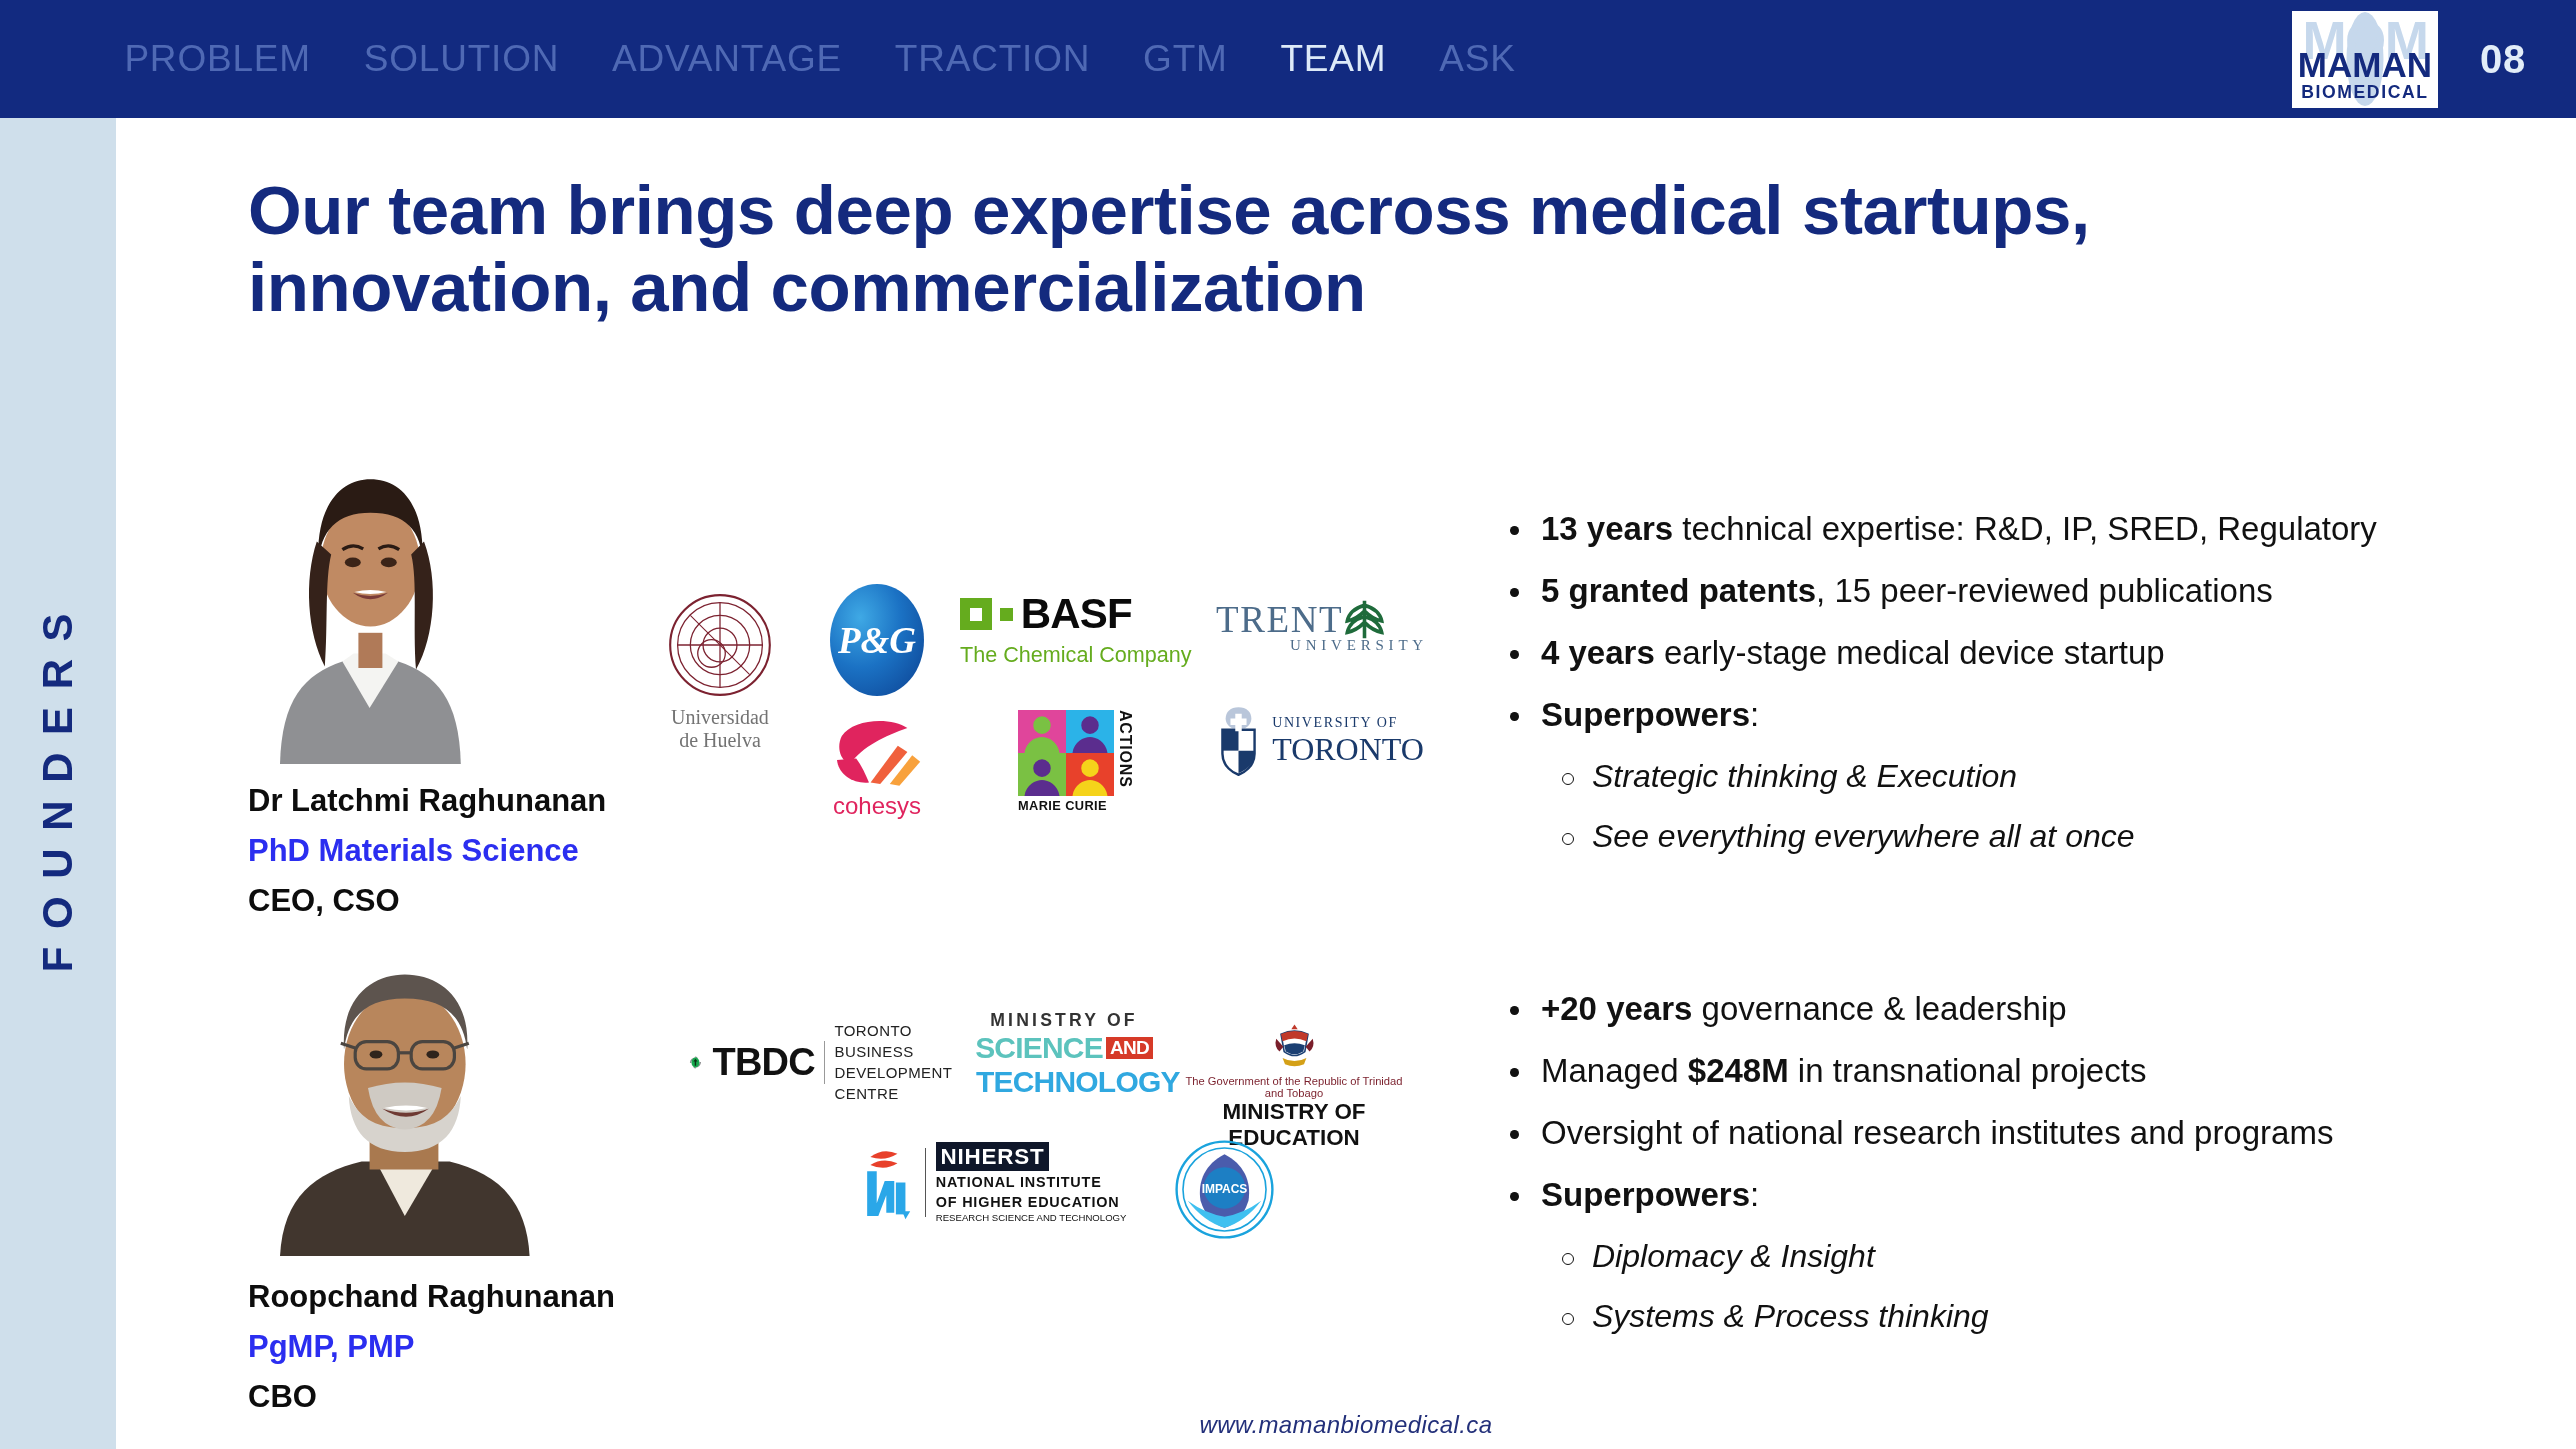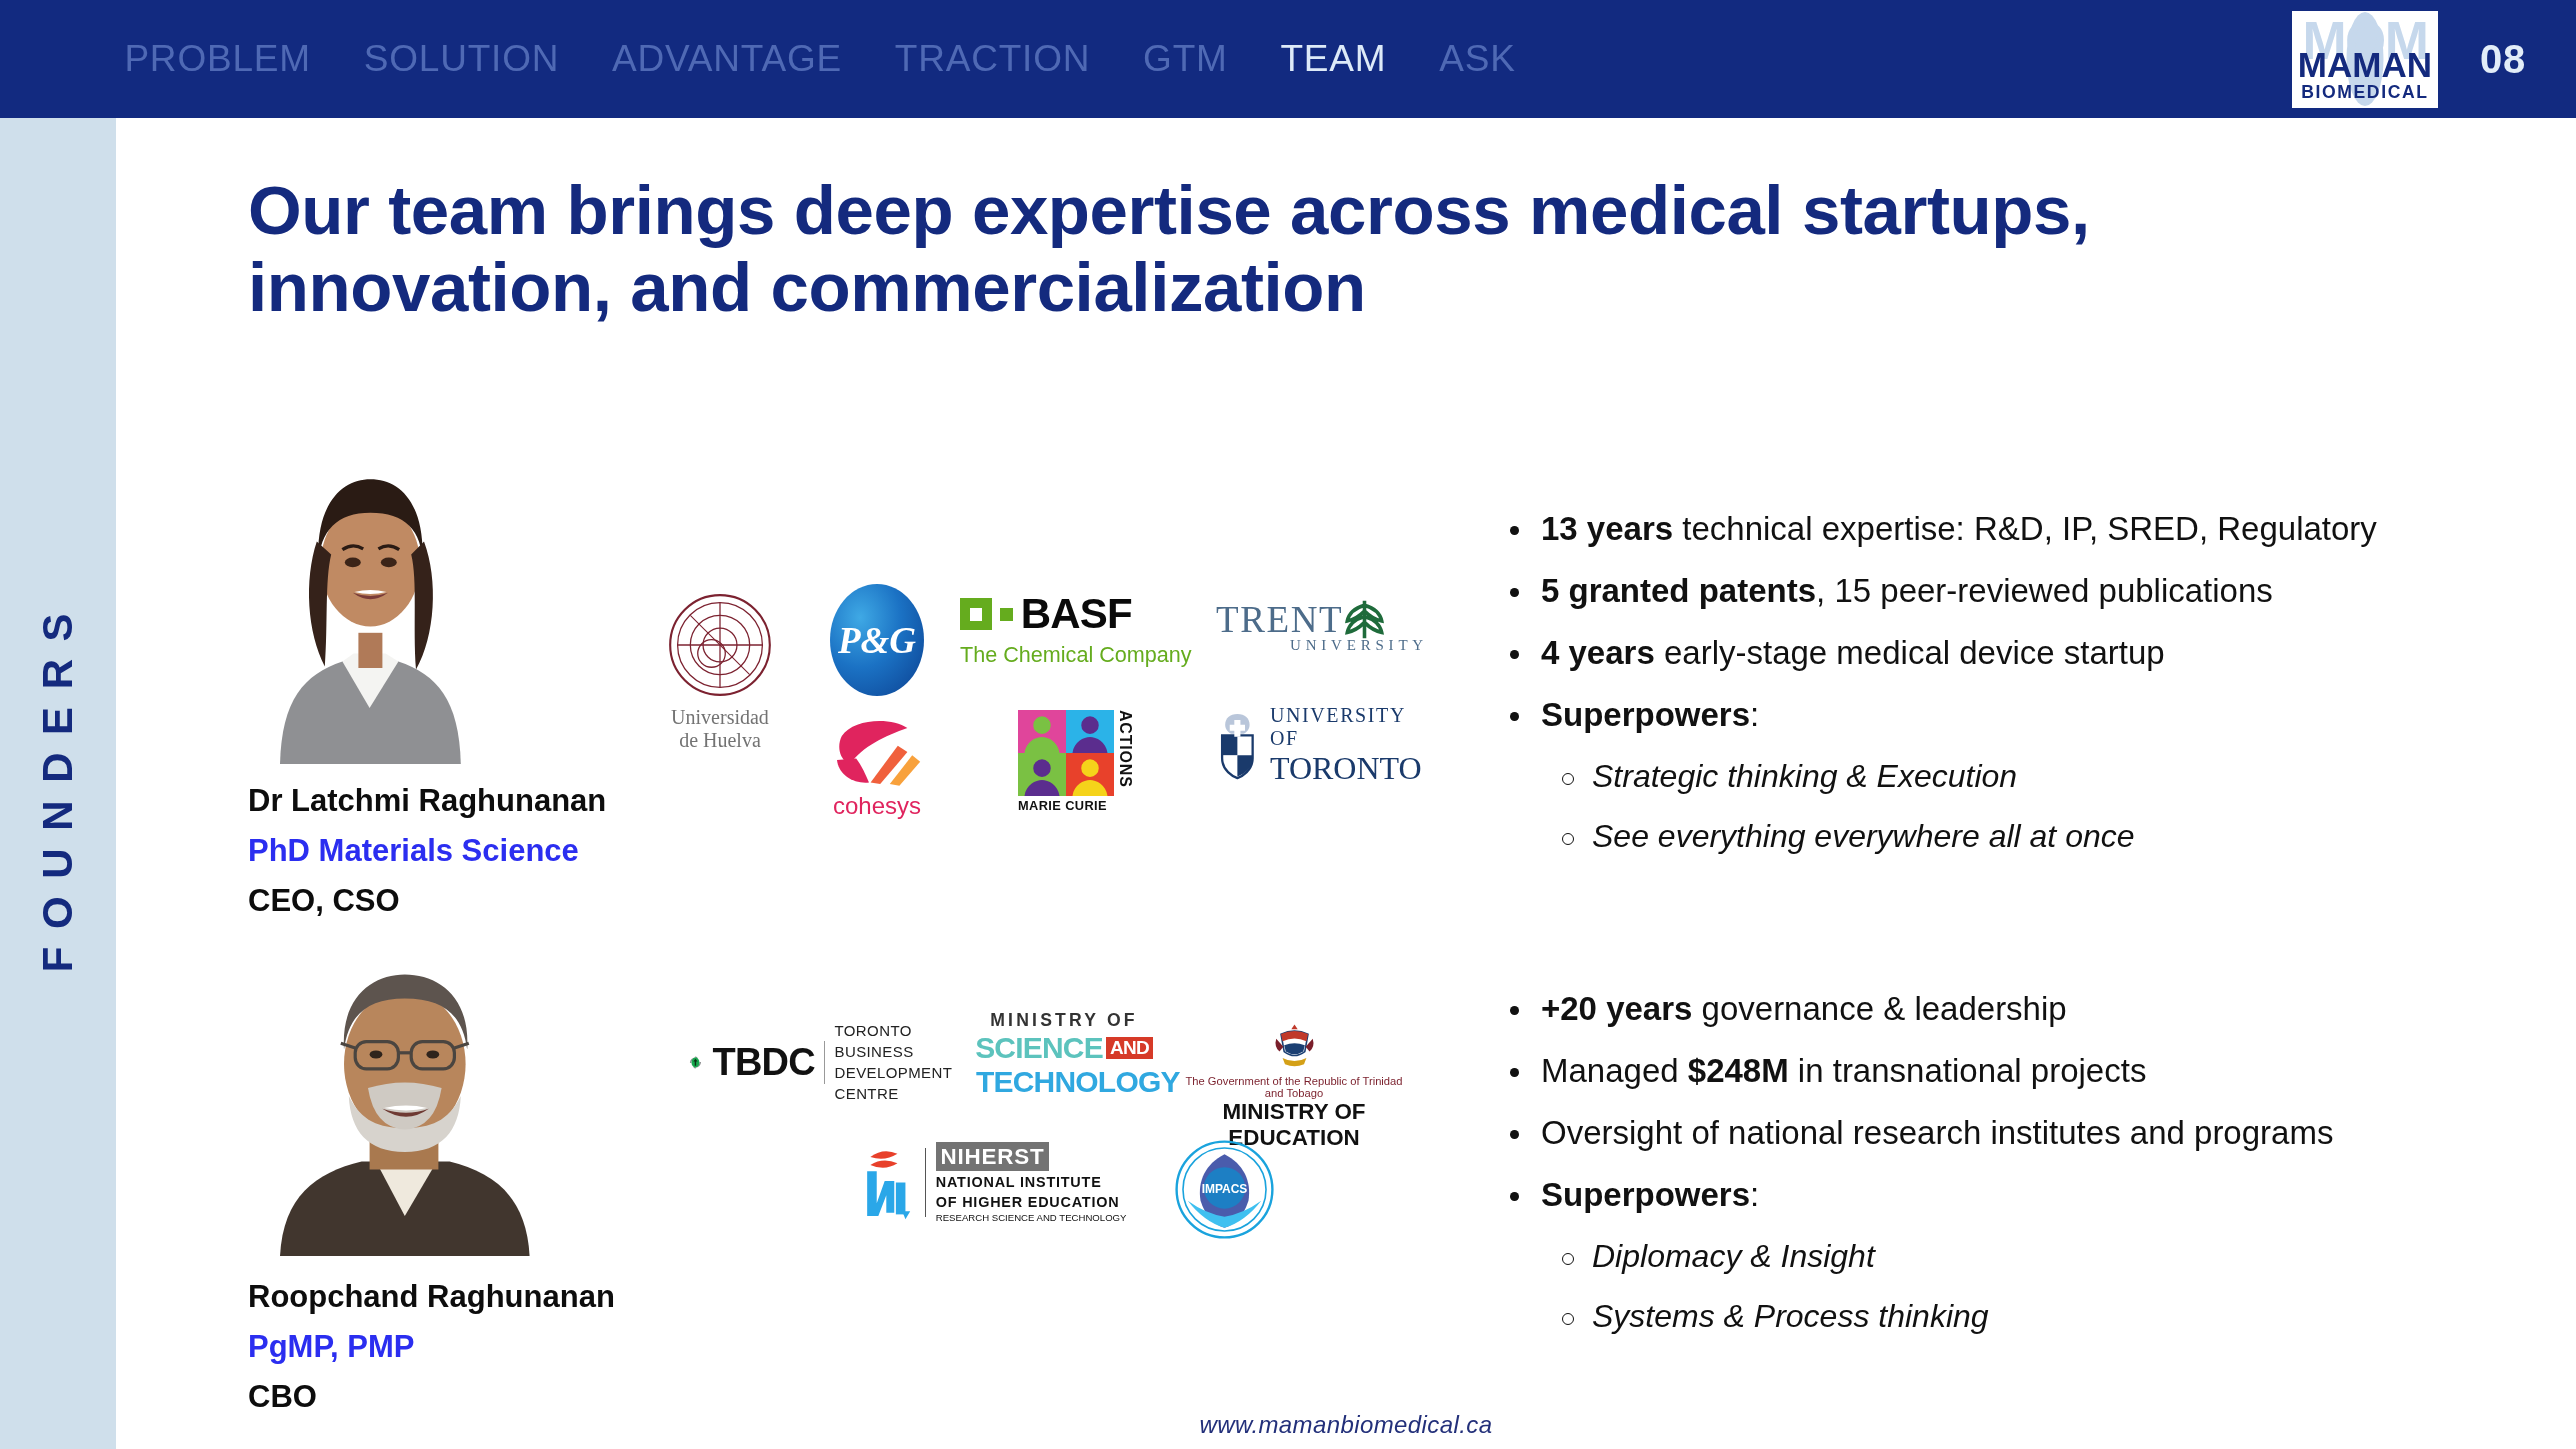--- a/index.html
+++ b/index.html
@@ -149,21 +149,21 @@
   .curie-cap { font-size: 12.8px; font-weight: 900; letter-spacing:0.4px; margin-top:2.4px; color:#111;}
 
   .trent-wrap { left: 560px; top: 14.4px; width: 212px; }
   .trent-row { display:flex; align-items:center; gap:0;}
   .trent-word { font-family:"Liberation Serif", serif; font-size:37px; color:#4d6c8a; letter-spacing:1.6px; }
   .trent-sub { font-family:"Liberation Serif", serif; font-size:15px; color:#4d6c8a; letter-spacing:4.8px; text-align:right; margin-top:-4.8px;}
   .trent-leaf { width:43px; height:43px; }
 
   .uoft-wrap { left: 560px; top: 120px; width: 216px; }
   .uoft-row { display:flex; align-items:center; gap:11.2px;}
-  .uoft-t1 { font-family:"Liberation Serif", serif; font-size:20px; color:#1a3a6b; letter-spacing:1.6px;}
+  .uoft-t1 { font-family:"Liberation Serif", serif; font-size:14px; color:#1a3a6b; letter-spacing:1.6px;}
   .uoft-t2 { font-family:"Liberation Serif", serif; font-size:32px; color:#1a3a6b; letter-spacing:0px;}
 
   
   .tbdc-wrap { left: 0px; top: 0px; width: 264px; display:flex; align-items:center; gap:9.6px;}
   .tbdc-mark { width:51px; height:51px; }
   .tbdc-word { font-size:38px; font-weight:700; color:#111; letter-spacing:-0.8px;}
   .tbdc-div { width:1.6px; height:43px; background:#999; }
   .tbdc-sub { font-size:15px; color:#222; line-height:21px; letter-spacing:0.4px;}
 
   .most-wrap { left: 288px; top: -9.6px; width: 176px; text-align:center;}
@@ -173,21 +173,21 @@
   .most-l3 { font-size:30px; font-weight:900; color:#30a8e0; letter-spacing:-0.8px;}
 
   .moe-wrap { left: 496px; top: 3.2px; width: 220px; text-align:center;}
   .moe-crest { width:43px; height:46px; margin:0 auto; }
   .moe-l1 { font-size:11.2px; color:#7a1f2b; margin-top:3.2px; }
   .moe-l2 { font-size:22.4px; font-weight:700; color:#111; letter-spacing:0px;}
 
   .niherst-wrap { left: 168px; top: 122px; width: 288px; display:flex; align-items:center; gap:9.6px;}
   .nih-mark { width:59px; height:77px;}
   .nih-div { width:1.6px; height:69px; background:#555;}
-  .nih-box { background:#737373; color:#fff; font-size:22.4px; font-weight:900; letter-spacing:0.8px; padding:1.6px 4.8px; display:inline-block;}
+  .nih-box { background:#0f172a; color:#fff; font-size:22.4px; font-weight:900; letter-spacing:0.8px; padding:1.6px 4.8px; display:inline-block;}
   .nih-s1 { font-size:14.4px; font-weight:700; letter-spacing:0.8px; color:#111; margin-top:3.2px;}
   .nih-s2 { font-size:9.6px; color:#111; margin-top:2.4px;}
 
   .impacs-wrap { left: 480px; top: 120px; width: 112px; text-align:center;}
 
   
   .bullets { position: absolute; }
   .b1 { left: 1504px; top: 498px; width: 1056px; }
   .b2 { left: 1504px; top: 978px; width: 1064px; }
   .bul {

